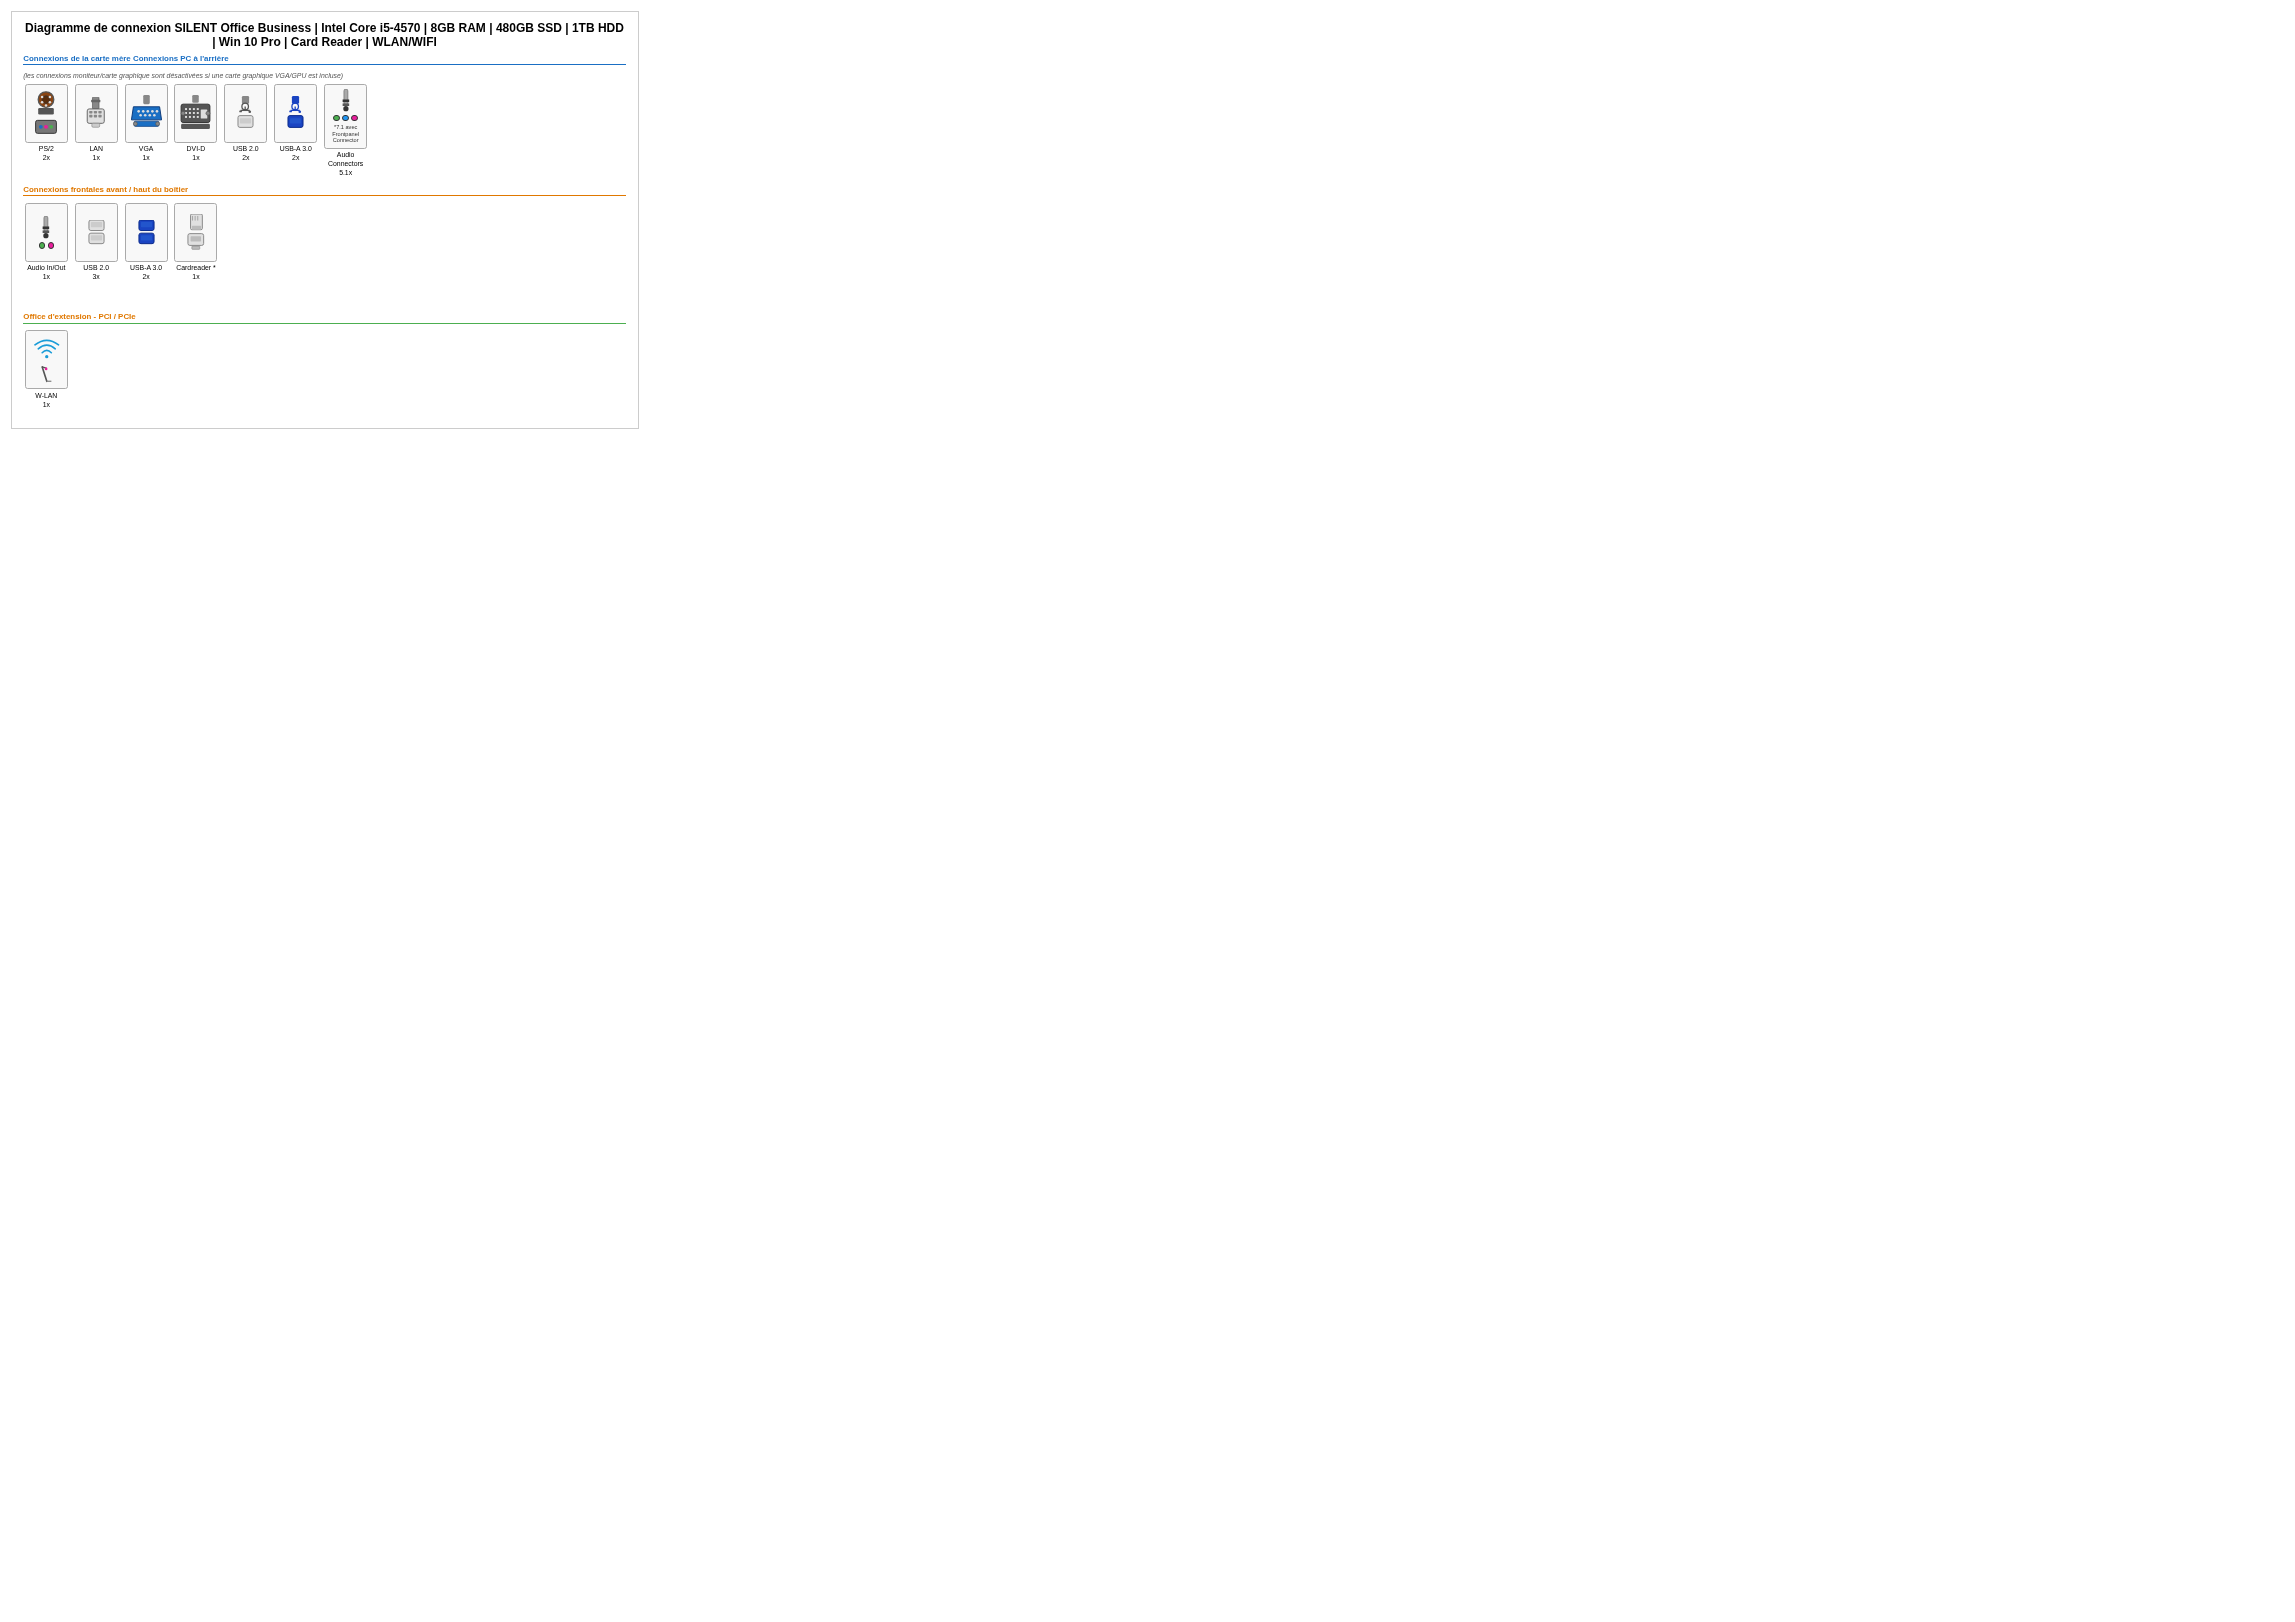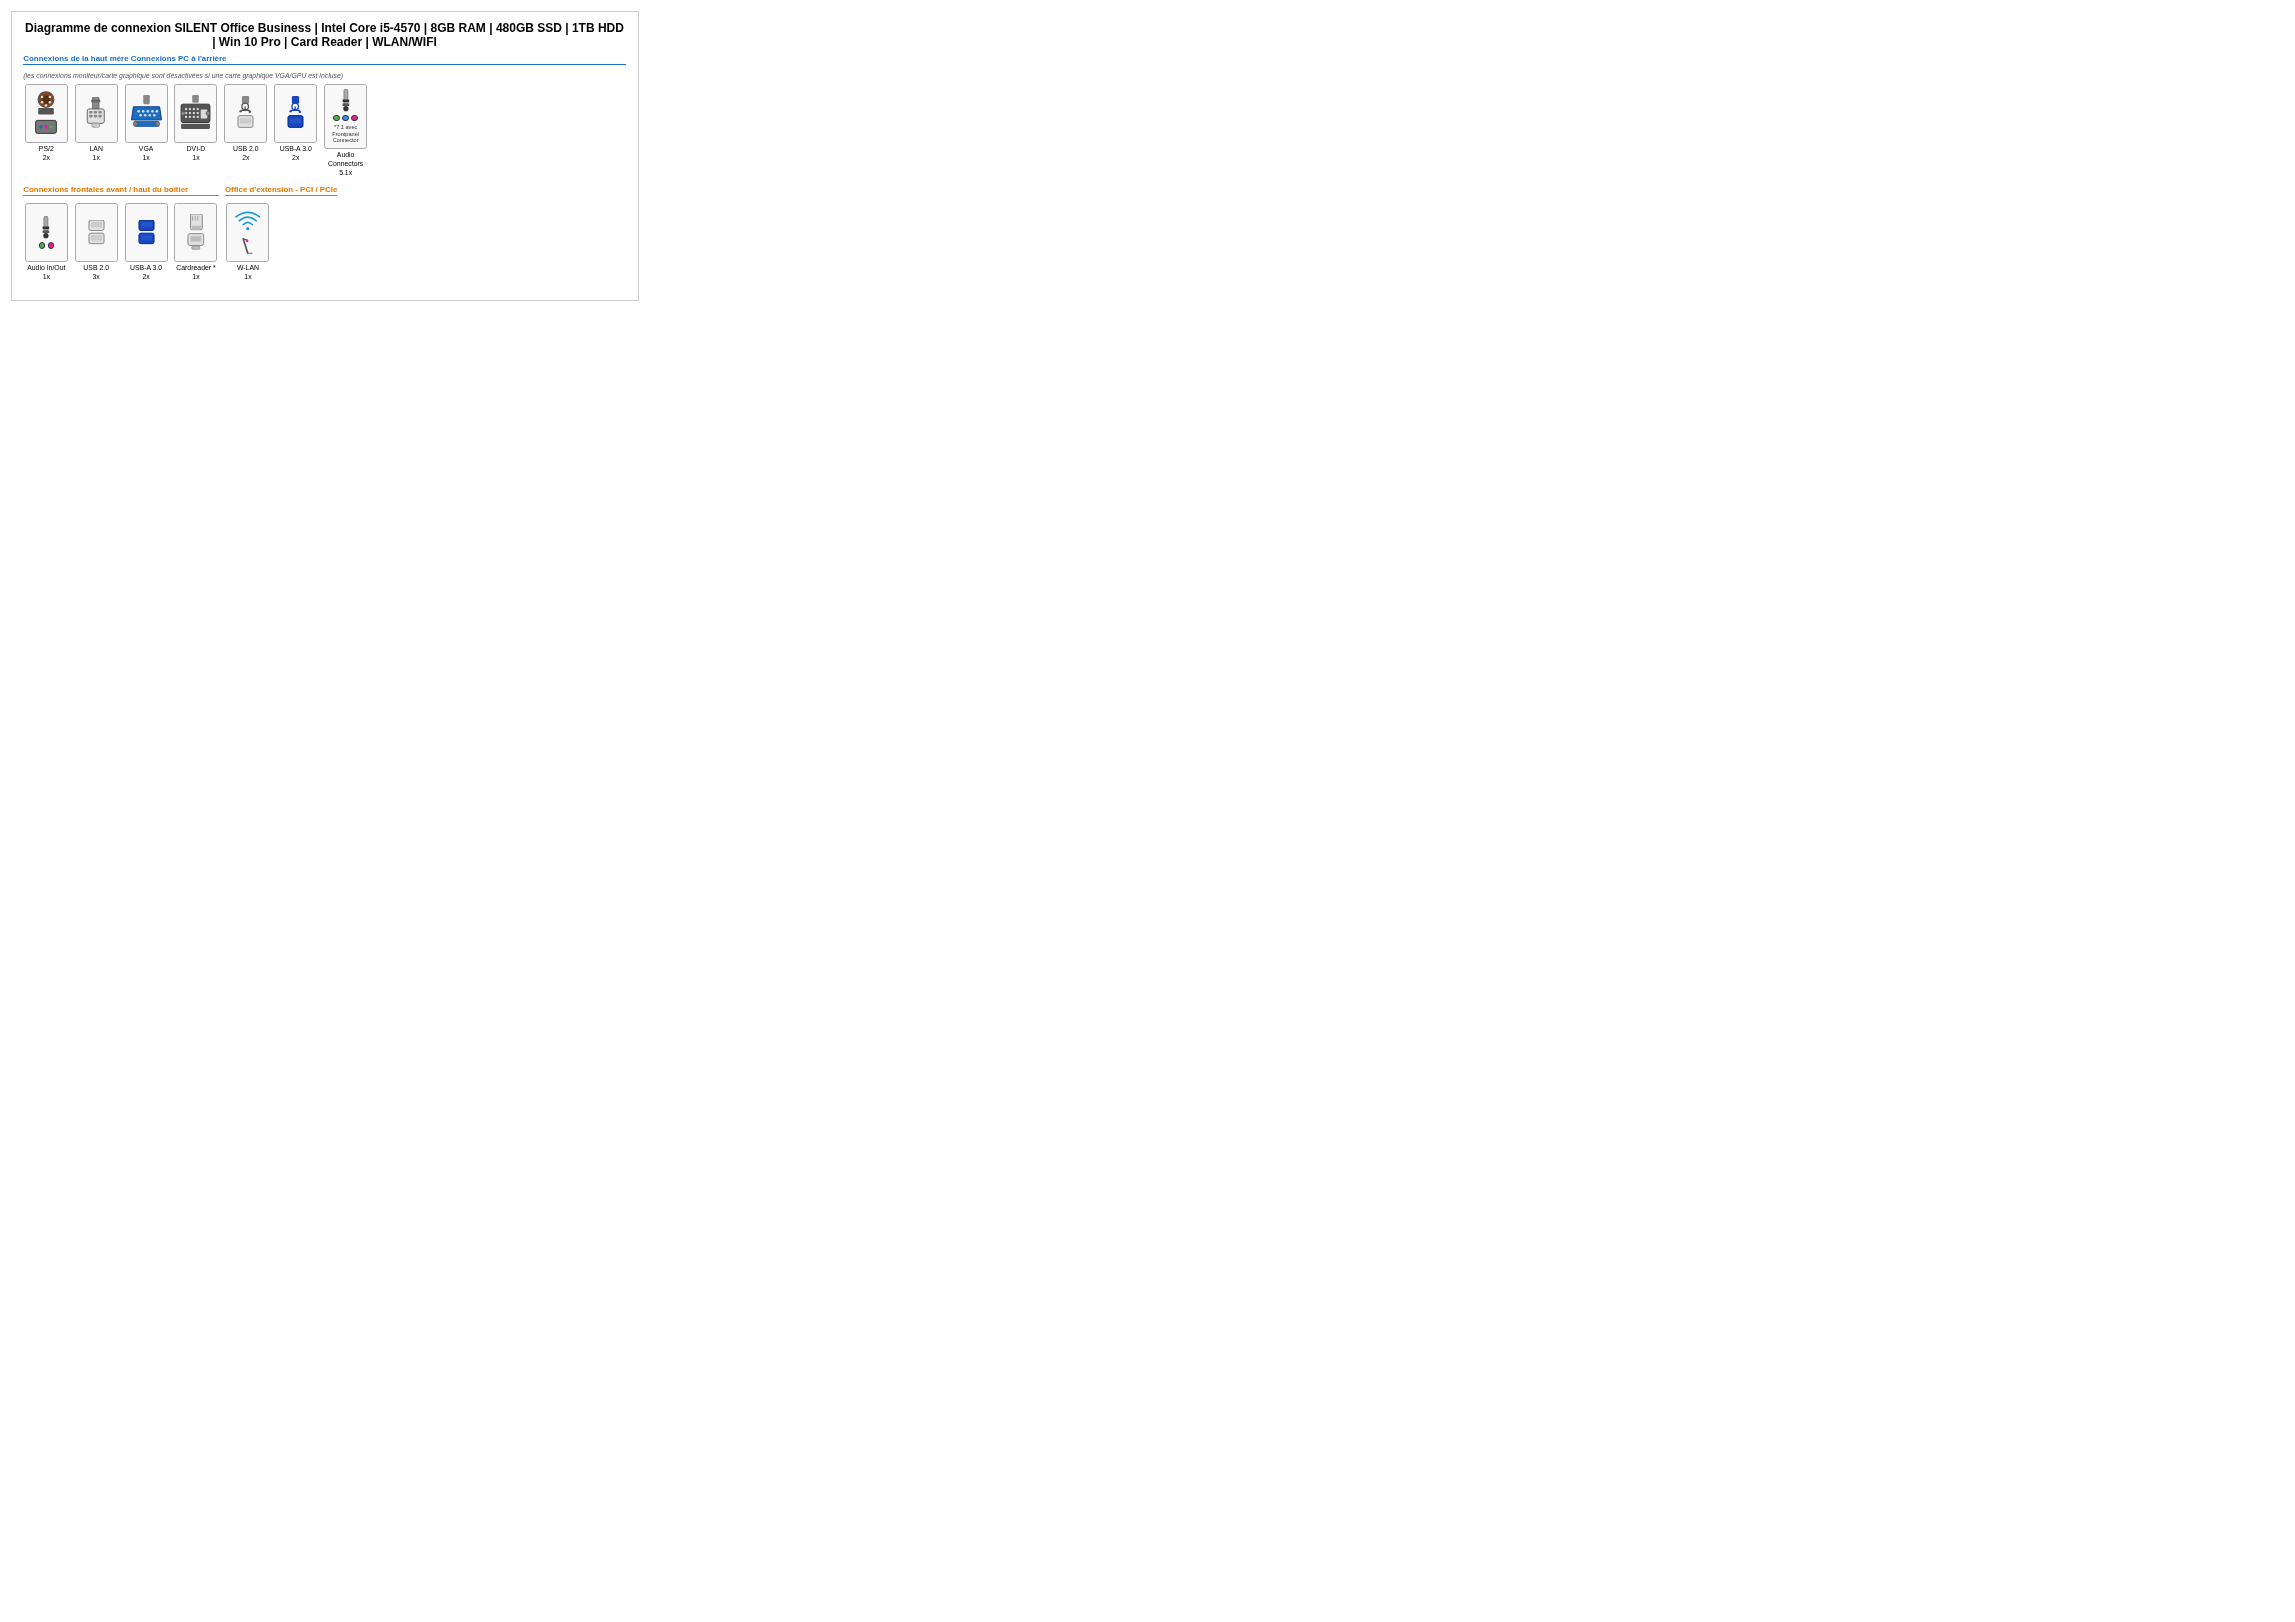--- a/index.html
+++ b/index.html
@@ -89,37 +89,37 @@
     .audio-dot-pink { width: 6.5px; height: 6.5px; border-radius: 50%; background: #e91e9c; border: 0.7px solid #333; }
     .small-text {
       font-size: 5.6px;
       color: #333;
       text-align: center;
       line-height: 1.2;
     }
     
     .two-sections {
       display: flex;
-      flex-direction: row;
-      gap: 6px;
+      flex-direction: column;
+      gap: 25px;
       margin-top: 6.5px;
     }
     .section-left { flex: 0 0 auto; }
     .section-right { flex: 0 0 auto; }
   </style>
 </head>
 <body>
 
 <div class="page-border">
 
   <div class="main-title">Diagramme de connexion SILENT Office Business | Intel Core i5-4570 | 8GB RAM | 480GB SSD | 1TB HDD | Win 10 Pro | Card Reader | WLAN/WIFI</div>
 
   <div>
     <div style="display:flex; gap:0;">
-      <span class="section-title-blue">Connexions de la haut mère</span>
+      <span class="section-title-blue">Connexions de la carte mère</span>
       <span class="section-title-blue">&nbsp;Connexions PC à l'arrière</span>
     </div>
     <hr class="divider-line">
     <div class="section-subtitle">(les connexions moniteur/carte graphique sont désactivées si une carte graphique VGA/GPU est incluse)</div>
 
     <div class="connectors-row">
 
       <div class="connector-item">
         <div class="connector-box">
 

